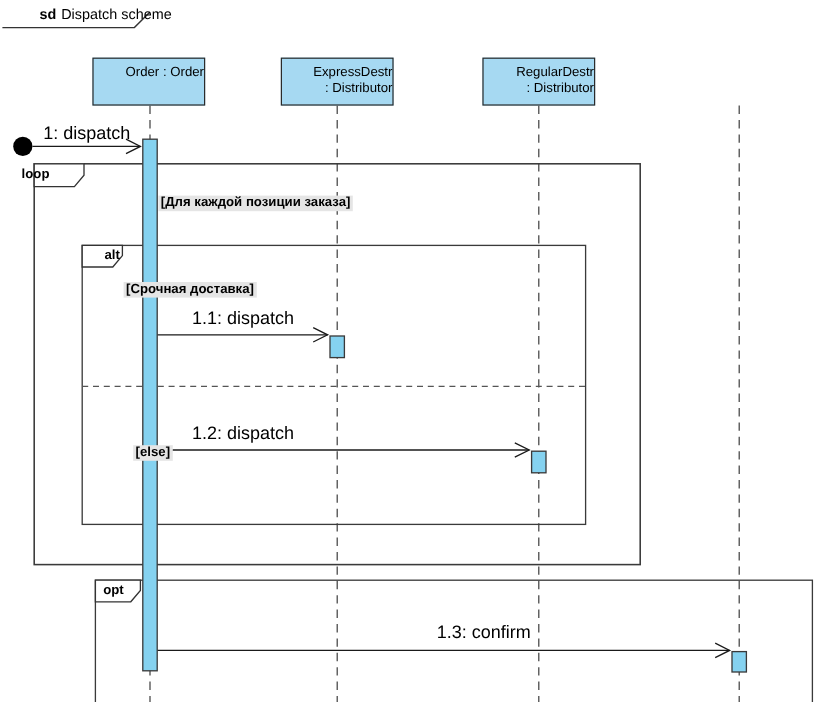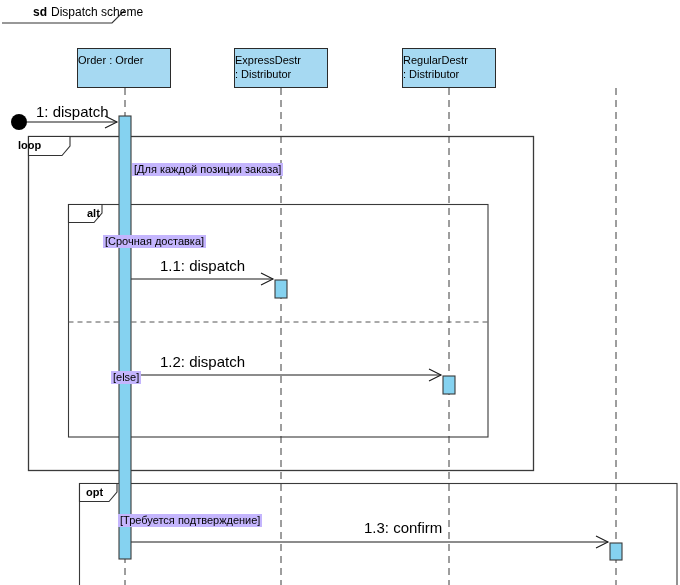--- a/index.html
+++ b/index.html
@@ -7,32 +7,32 @@
     position:relative; width:680px; height:585px; overflow:hidden;
     background:#ffffff;
     font-family:"Liberation Sans", sans-serif;
     color:#000;
   }
   #gfx { position:absolute; left:0; top:0; }
 
   .head {
     position:absolute; top:48px; width:94px; height:40px; box-sizing:border-box;
     background:#A6D9F2; border:1.5px solid #2b2b2b;
-    font-size:11px; line-height:14px; text-align:left; padding-top:4px;
+    font-size:11px; line-height:14px; text-align:right; padding-top:4px;
   }
   .sd-label {
     position:absolute; left:9px; top:5px; font-size:12px; display:flex; gap:4px;margin-left:24px;
   }
   .sd-label .kw { font-weight:bold; }
   .frag-kw {
     position:absolute; font-size:11px; font-weight:bold; line-height:13px;
   }
   .guard {
     position:absolute; font-size:11px; line-height:13px;
-    background:#c4b5fd; padding:0 2px;
+    background:#e5e5e5; padding:0 2px;font-weight:bold;
   }
   .msg-label { position:absolute; font-size:15px; line-height:13px; }
 </style>
 </head>
 <body>
 
 <div id="canvas">
 
   <svg id="gfx" width="680" height="585" viewBox="0 0 680 585">
 
@@ -98,20 +98,19 @@
     <div>: Distributor</div>
   </div>
 
   <span class="frag-kw" style="left:18px;top:139px;text-align:center;">loop</span>
   <span class="frag-kw" style="left:75px;top:207px;margin-left:12px;">alt</span>
   <span class="frag-kw" style="left:86px;top:486px;">opt</span>
 
   <span class="guard" style="left:132px;top:163px;">[Для каждой позиции заказа]</span>
   <span class="guard" style="left:103px;top:235px;">[Срочная доставка]</span>
   <span class="guard" style="left:111px;top:330px;margin-top:41px;">[else]</span>
-  <span class="guard" style="left:118px;top:514px;">[Требуется подтверждение]</span>
 
   <span class="msg-label" style="left:36px;top:105px;">1: dispatch</span>
   <span class="msg-label" style="left:160px;top:259px;">1.1: dispatch</span>
   <span class="msg-label" style="left:160px;top:355px;">1.2: dispatch</span>
   <span class="msg-label" style="left:328px;top:521px;margin-left:36px;">1.3: confirm</span>
 
 </div>
 
 </body></html>

